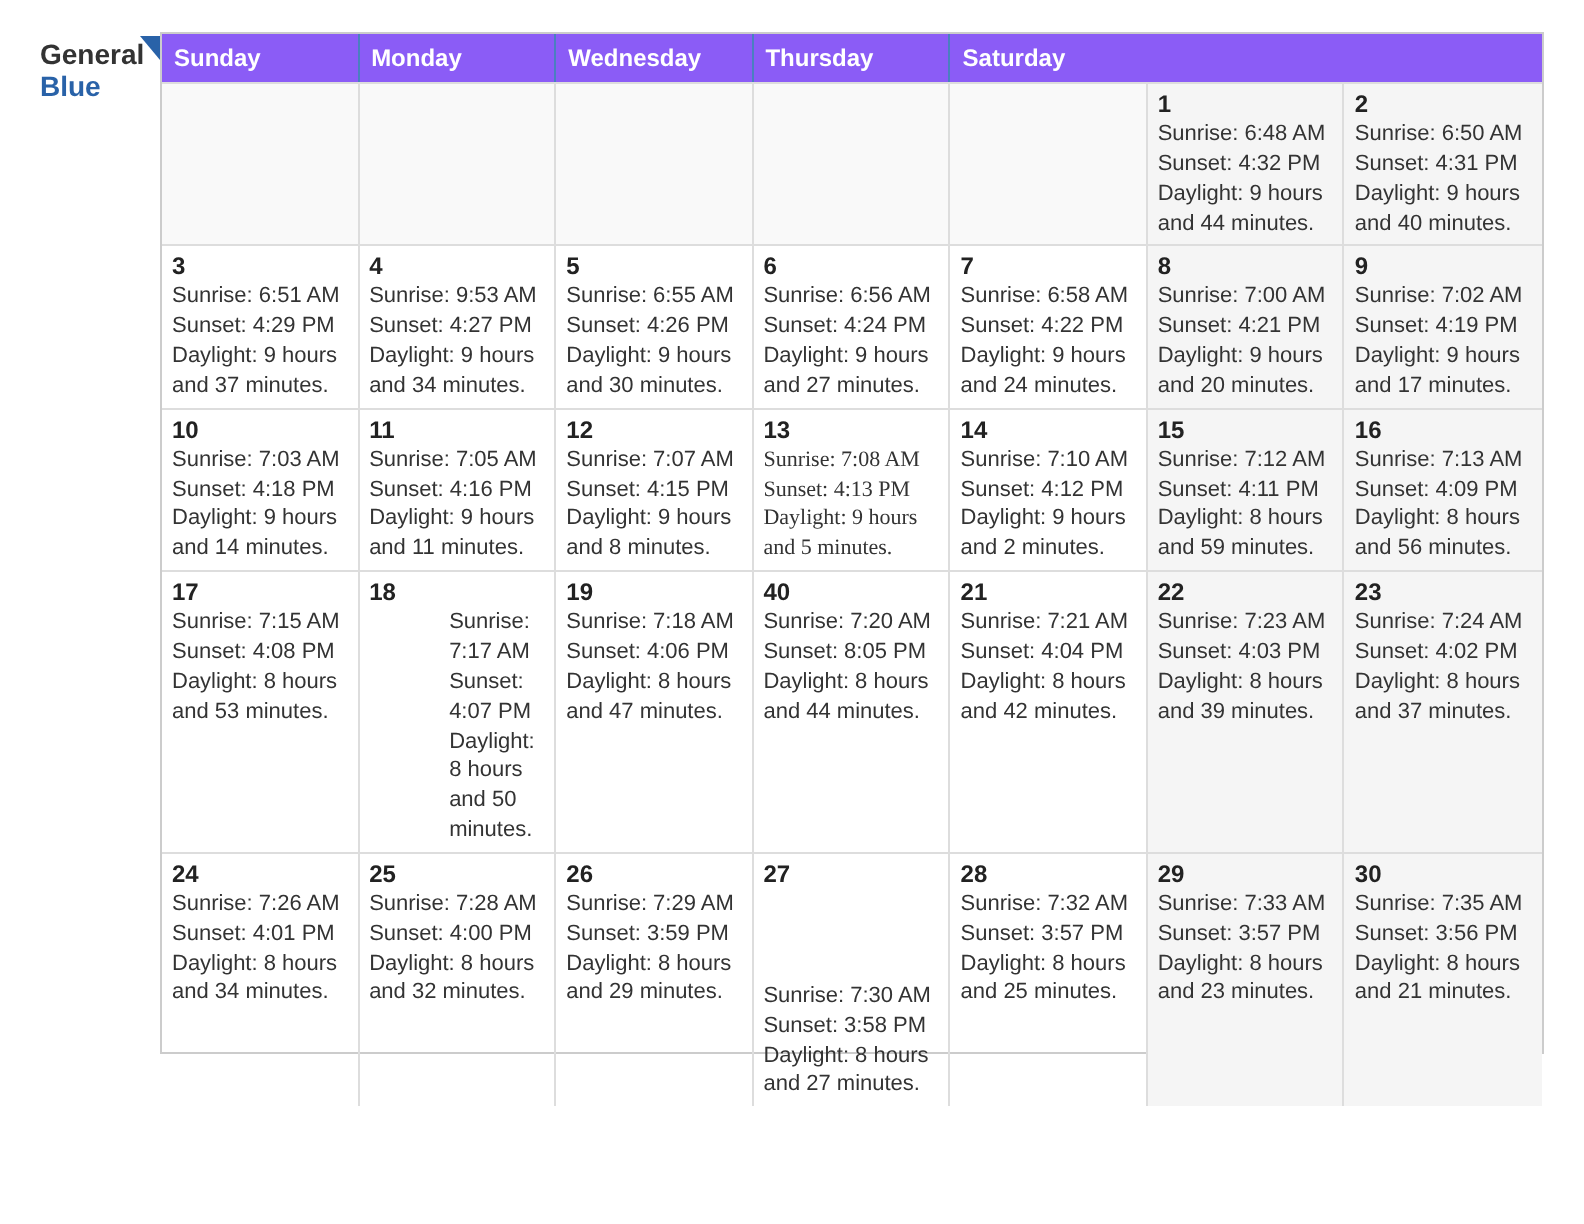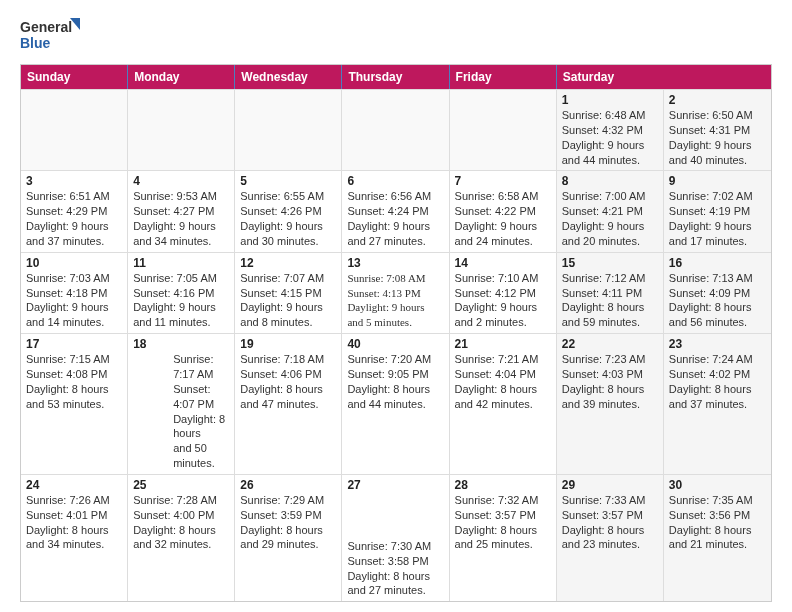--- a/index.html
+++ b/index.html
@@ -8,21 +8,21 @@
       background: #fff;
       width: 792px;
       height: 612px;
       overflow: hidden;
     }
     .page {
       width: 792px;
       height: 539px;
       padding: 16px 20px 12px 20px;
       display: flex;
-      flex-direction: column;
+      flex-direction: row;
     }
     .header {
       display: flex;
       justify-content: space-between;
       align-items: flex-start;
       margin-bottom: 10px;
     }
     .logo {
       display: flex;
       align-items: center;
@@ -42,21 +42,21 @@
     }
     .calendar {
       flex: 1;
       display: flex;
       flex-direction: column;
       border: 1px solid #ccc;
     }
     .cal-header {
       display: grid;
       grid-template-columns: repeat(7, 1fr);
-      background: #be185d;
+      background: #8b5cf6;
     }
     .cal-header-cell {
       color: #fff;
       font-size: 12px;
       font-weight: bold;
       padding: 5px 6px;
       border-right: 1px solid #4a7fc0;
     }
     .cal-header-cell:last-child { border-right: none; }
     .cal-body {
@@ -111,21 +111,20 @@
       <div class="location"></div>
     </div>
   </div>
 
   <div class="calendar">
     <div class="cal-header">
     <div class="cal-header-cell">Sunday</div>
         <div class="cal-header-cell">Monday</div>
         <div class="cal-header-cell">Wednesday</div>
         <div class="cal-header-cell">Thursday</div>
-        <div class="cal-header-cell">Friday</div>
         <div class="cal-header-cell">Saturday</div>
       </div>
     <div class="cal-body">
     <div class="cal-row">
           <div class="cal-cell empty"></div>
           <div class="cal-cell empty"></div>
           <div class="cal-cell empty"></div>
           <div class="cal-cell empty"></div>
           <div class="cal-cell empty"></div>
           <div class="cal-cell shaded">
@@ -263,21 +262,21 @@
           <div class="cal-cell">
             <span class="day-num">19</span>
             <div class="cell-info" style="white-space: pre-line;">Sunrise: 7:18 AM
 Sunset: 4:06 PM
 Daylight: 8 hours
 and 47 minutes.</div>
           </div>
           <div class="cal-cell">
             <span class="day-num">40</span>
             <div class="cell-info" style="white-space: pre-line;">Sunrise: 7:20 AM
-Sunset: 9:05 PM
+Sunset: 8:05 PM
 Daylight: 8 hours
 and 44 minutes.</div>
           </div>
           <div class="cal-cell">
             <span class="day-num">21</span>
             <div class="cell-info" style="white-space: pre-line;">Sunrise: 7:21 AM
 Sunset: 4:04 PM
 Daylight: 8 hours
 and 42 minutes.</div>
           </div>

